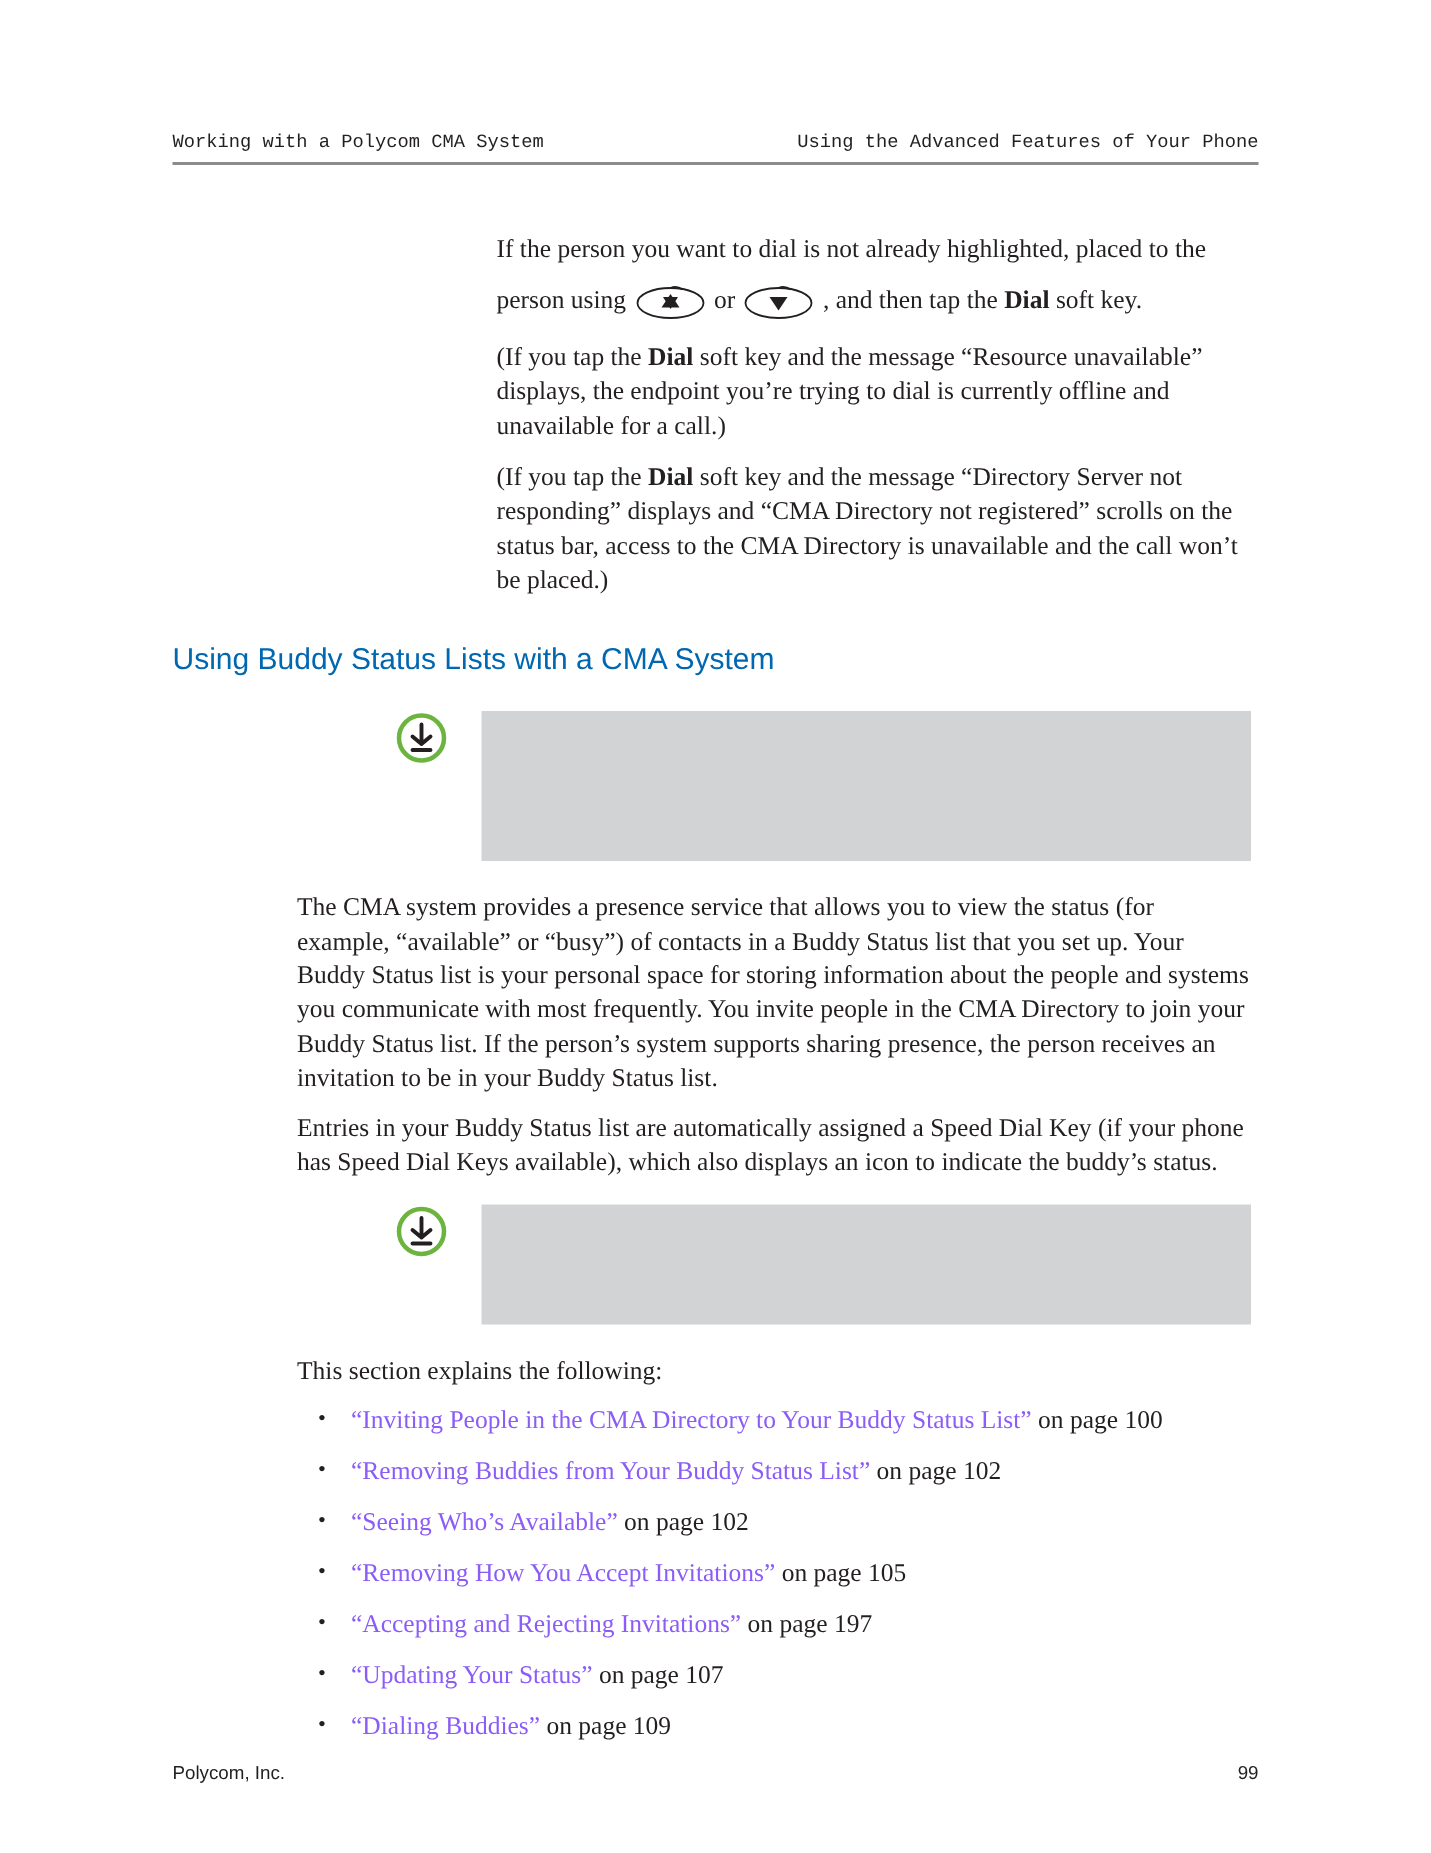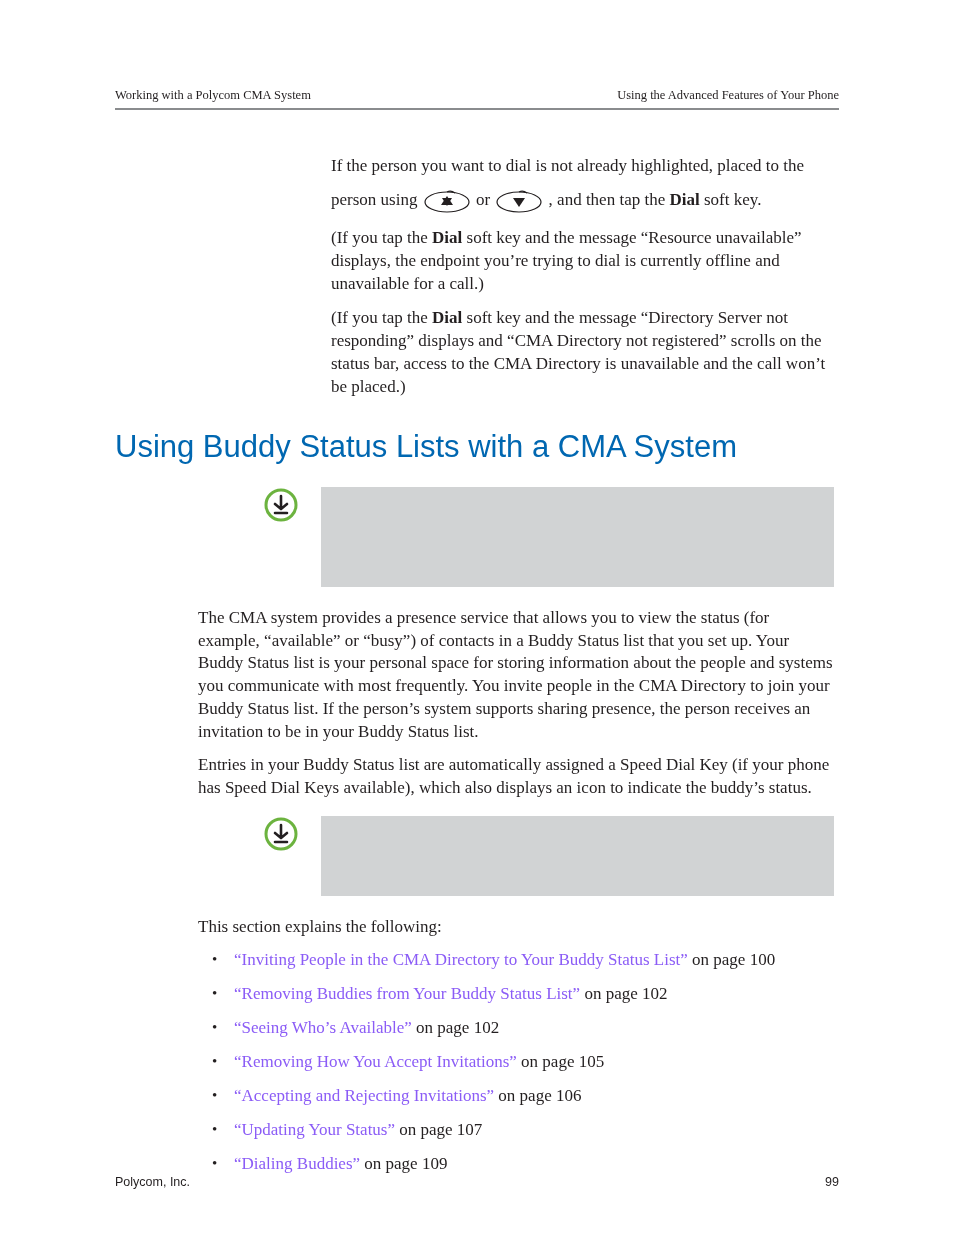--- a/index.html
+++ b/index.html
@@ -13,21 +13,21 @@
     position: relative;
     background: #fff;
   }
   .header {
     position: absolute;
     top: 88px;
     left: 115px;
     right: 115px;
     display: flex;
     justify-content: space-between;
-    font-family: Liberation Serif, serif;
+    font-family: Liberation Mono, monospace;
     font-size: 12.5px;
     color: #231f20;
   }
   .header-rule {
     position: absolute;
     top: 108px;
     left: 115px;
     right: 115px;
     height: 0;
     border-top: 2px solid #8a8c8e;
@@ -49,21 +49,21 @@
     display: inline-block;
     vertical-align: middle;
     width: 50px;
     height: 24px;
     position: relative;
   }
   .arrow-btn svg { width: 50px; height: 24px; display: block; }
   .section-heading {
     font-family: Futura, "Century Gothic", "Trebuchet MS", Arial, sans-serif;
     font-weight: 500;
-    font-size: 31px;
+    font-size: 20px;
     color: #0067b1;
     margin: 30px 0 22px 0;
   }
   .note-row {
     display: flex;
     align-items: flex-start;
     margin-left: 148px;
     margin-right: 5px;
     margin-bottom: 20px;
   }
@@ -191,21 +191,21 @@
     <div class="note-body tall"></div>
   </div>
 
   <div class="body-block">
     <p class="p">This section explains the following:</p>
     <ul class="toc">
       <li><span class="link">“Inviting People in the CMA Directory to Your Buddy Status List”</span><span> on page 100</span></li>
       <li><span class="link">“Removing Buddies from Your Buddy Status List”</span><span> on page 102</span></li>
       <li><span class="link">“Seeing Who’s Available”</span><span> on page 102</span></li>
       <li><span class="link">“Removing How You Accept Invitations”</span><span> on page 105</span></li>
-      <li><span class="link">“Accepting and Rejecting Invitations”</span><span> on page 106</span></li>
+      <li><span class="link">“Accepting and Rejecting Invitations”</span><span> on page 197</span></li>
       <li><span class="link">“Updating Your Status”</span><span> on page 107</span></li>
       <li><span class="link">“Dialing Buddies”</span><span> on page 109</span></li>
     </ul>
   </div>
 
 </div>
 
 <div class="footer">
   <span>Polycom, Inc.</span>
   <span>99</span>

